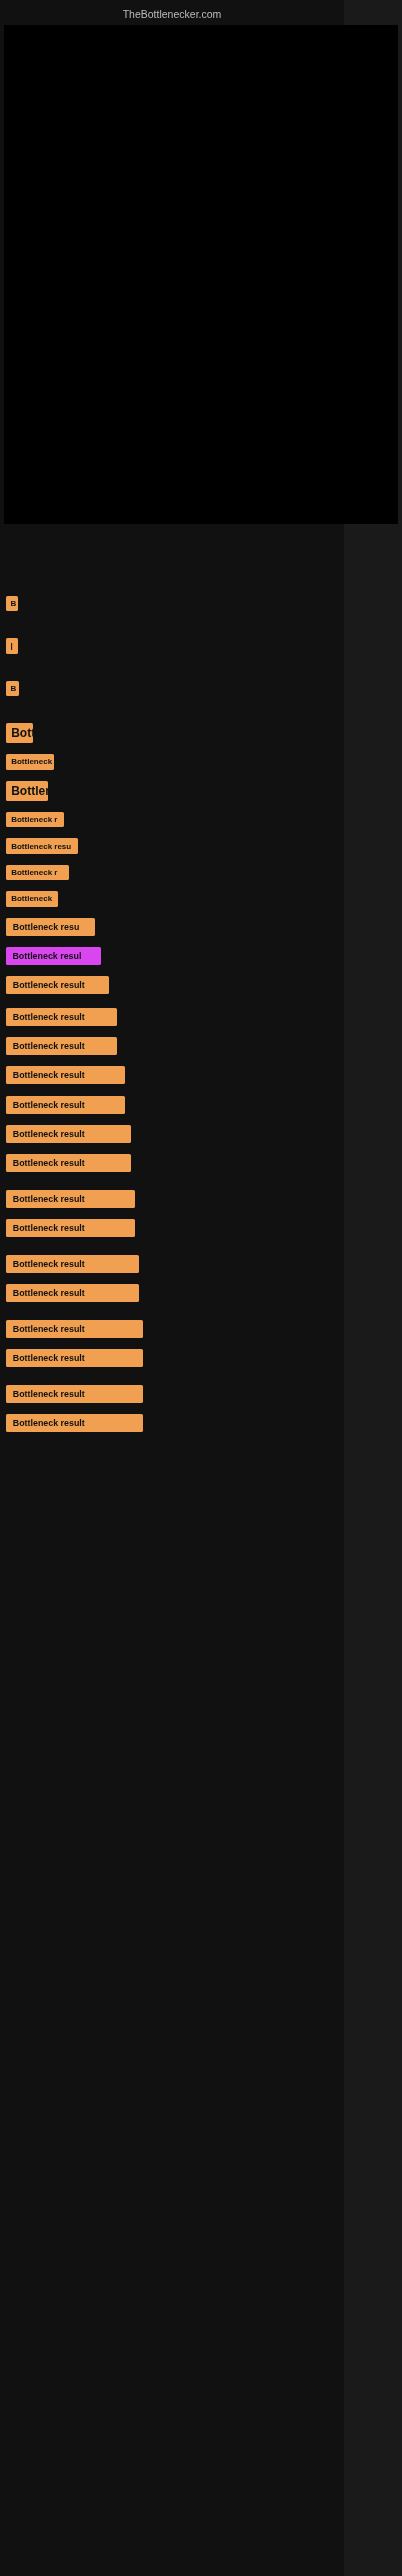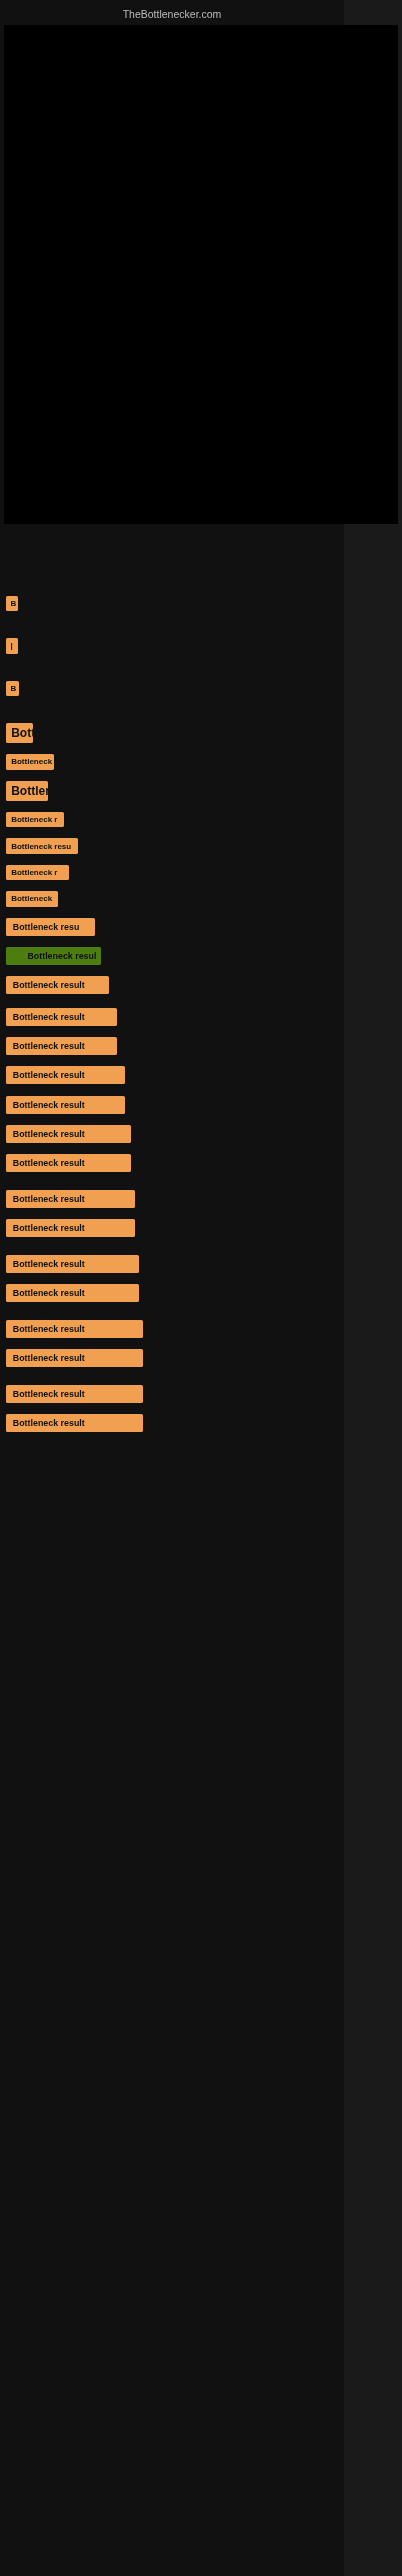--- a/index.html
+++ b/index.html
@@ -68,21 +68,21 @@
 
     <div style="margin: 8px 0 3.2px 0;">
       <span style="display:inline-block; background:#f0a050; color:#111; font-size:8px; font-weight:bold; padding:3.2px 4.8px; border-radius:1.6px; width:52px; overflow:hidden; white-space:nowrap;">Bottleneck</span>
     </div>
 
     <div style="margin: 8px 0 3.2px 0;">
       <span style="display:inline-block; background:#f0a050; color:#111; font-size:8.9px; font-weight:bold; padding:4px 6.4px; border-radius:1.6px; width:89px; overflow:hidden; white-space:nowrap;">Bottleneck resu</span>
     </div>
 
     <div style="margin: 8px 0 3.2px 0;">
-      <span style="display:inline-block; background:#4d7c0f; color:#111; font-size:8.9px; font-weight:bold; padding:4px 21px; border-radius:1.6px; width:95px; overflow:hidden; white-space:nowrap;">Bottleneck resul</span>
+      <span style="display:inline-block; background:#d946ef; color:#111; font-size:8.9px; font-weight:bold; padding:4px 6px; border-radius:1.6px; width:95px; overflow:hidden; white-space:nowrap;">Bottleneck resul</span>
     </div>
 
     <div style="margin: 8px 0 3.2px 0;">
       <span style="display:inline-block; background:#f0a050; color:#111; font-size:8.9px; font-weight:bold; padding:4px 6.4px; border-radius:1.6px; width:103px; overflow:hidden; white-space:nowrap;">Bottleneck result</span>
     </div>
 
     <div style="margin: 11.3px 0 3.2px 0;">
       <span style="display:inline-block; background:#f0a050; color:#111; font-size:8.9px; font-weight:bold; padding:4px 6.4px; border-radius:1.6px; min-width:111px;">Bottleneck result</span>
     </div>
 

